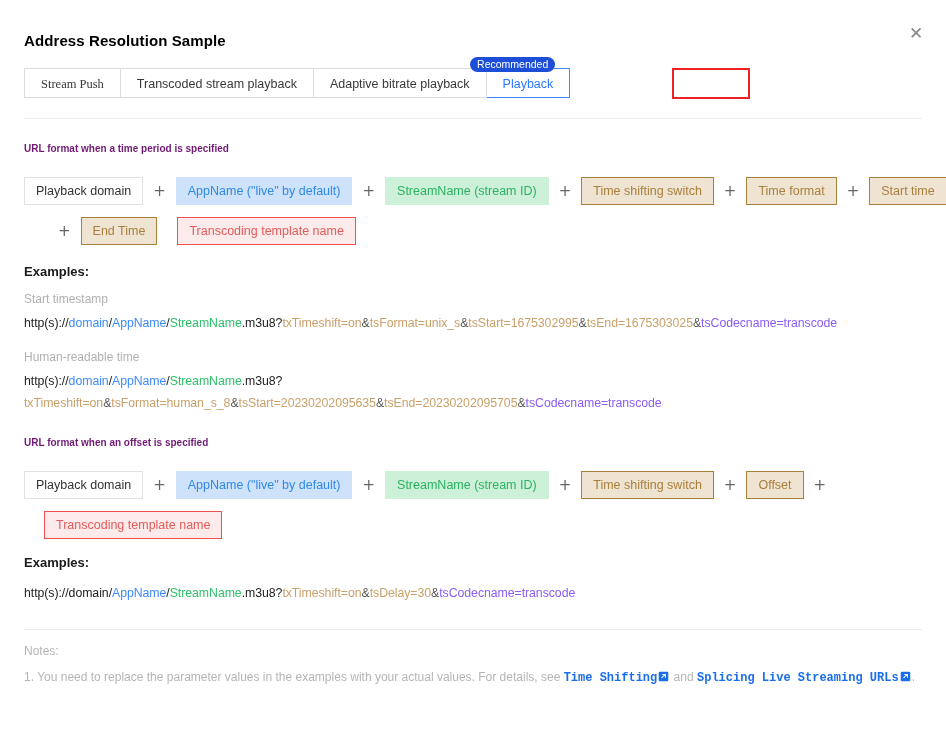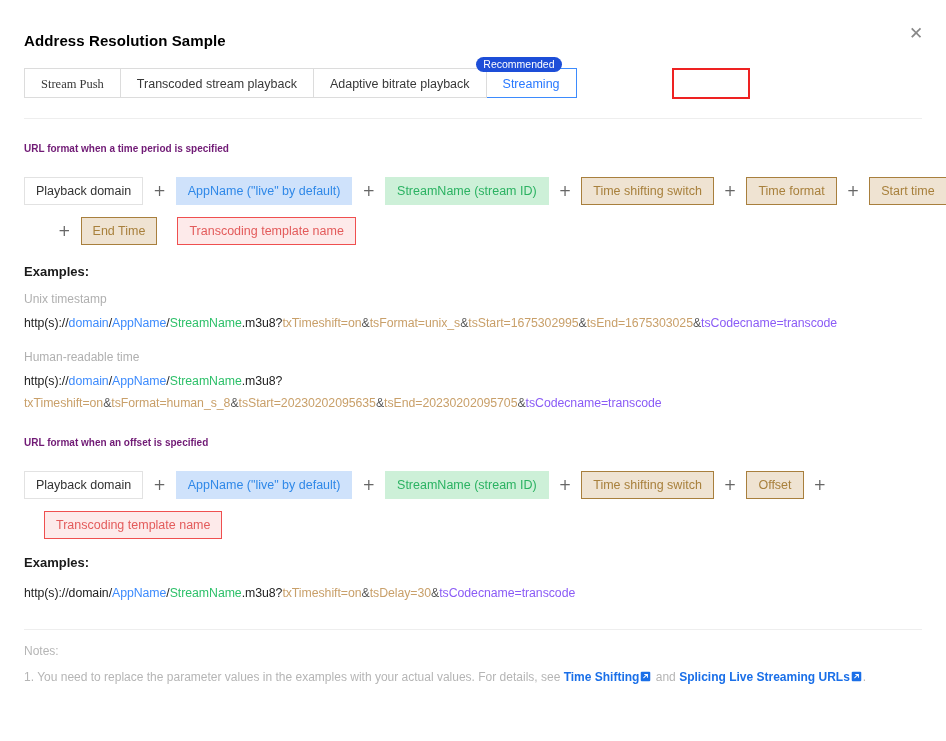--- a/index.html
+++ b/index.html
@@ -202,38 +202,39 @@
     left: 24px;
     font-size: 12px;
     color: #b5b5b5;
     white-space: nowrap;
   }
   .note-link {
     color: #1a6fe8;
     font-weight: bold;
     text-decoration: none;
     cursor: pointer;
+    font-family: Liberation Mono, monospace;
   }
   .ext-icon {
     display: inline-block;
     vertical-align: -1px;
     margin: 0 1px;
   }
 </style>
 </head>
 <body>
 
 <div class="dialog-title">Address Resolution Sample</div>
 <div class="close-btn">✕</div>
 
 <div class="tabs-wrap" id="tabs-wrap">
     <div class="tab"><span>Stream Push</span></div>
     <div class="tab"><span>Transcoded stream playback</span></div>
     <div class="tab"><span>Adaptive bitrate playback</span></div>
-    <div class="tab active"><span>Streaming</span><span class="tab-badge" style="left: auto; right: 14px; transform: none;">Recommended</span></div>
+    <div class="tab active"><span>Playback</span><span class="tab-badge" style="left: auto; right: 14px; transform: none;">Recommended</span></div>
   </div>
 <div class="tab-highlight-box"></div>
 
 <div class="hr" style="top:118px;"></div>
 
 <div id="sections-root">
     <div class="section-title" style="top: 143px;">URL format when a time period is specified</div>
     <div class="chip-row" style="left: 24px; top: 177px;">
       <span class="chip plain">Playback domain</span>
       <span class="plus">+</span>
@@ -246,21 +247,21 @@
       <span class="chip tan">Time format</span>
       <span class="plus">+</span>
       <span class="chip tan">Start time</span>
     </div>
     <div class="chip-row" style="left: 48px; top: 217px;">
       <span class="plus">+</span>
       <span class="chip tan">End Time</span>
       <span class="chip red" style="margin-left: 20px;">Transcoding template name</span>
     </div>
     <div class="examples-title" style="top: 264px;">Examples:</div>
-    <div class="sub-label" style="top: 292px;">Unix timestamp</div>
+    <div class="sub-label" style="top: 292px;">Start timestamp</div>
     <div class="url-line" style="top: 316px;"><span class="u-black">http(s)://</span><span class="u-blue">domain</span><span class="u-black">/</span><span class="u-blue">AppName</span><span class="u-black">/</span><span class="u-green">StreamName</span><span class="u-black">.m3u8?</span><span class="u-tan">txTimeshift=on</span><span class="u-amp">&amp;</span><span class="u-tan">tsFormat=unix_s</span><span class="u-amp">&amp;</span><span class="u-tan">tsStart=1675302995</span><span class="u-amp">&amp;</span><span class="u-tan">tsEnd=1675303025</span><span class="u-amp">&amp;</span><span class="u-red">tsCodecname=transcode</span></div>
     <div class="sub-label" style="top: 350px;">Human-readable time</div>
     <div class="url-line" style="top: 374px;"><span class="u-black">http(s)://</span><span class="u-blue">domain</span><span class="u-black">/</span><span class="u-blue">AppName</span><span class="u-black">/</span><span class="u-green">StreamName</span><span class="u-black">.m3u8?</span></div>
     <div class="url-line" style="top: 396px;"><span class="u-tan">txTimeshift=on</span><span class="u-amp">&amp;</span><span class="u-tan">tsFormat=human_s_8</span><span class="u-amp">&amp;</span><span class="u-tan">tsStart=20230202095635</span><span class="u-amp">&amp;</span><span class="u-tan">tsEnd=20230202095705</span><span class="u-amp">&amp;</span><span class="u-red">tsCodecname=transcode</span></div>
     <div class="section-title" style="top: 437px;">URL format when an offset is specified</div>
     <div class="chip-row" style="left: 24px; top: 471px;">
       <span class="chip plain">Playback domain</span>
       <span class="plus">+</span>
       <span class="chip blue">AppName ("live" by default)</span>
       <span class="plus">+</span>

